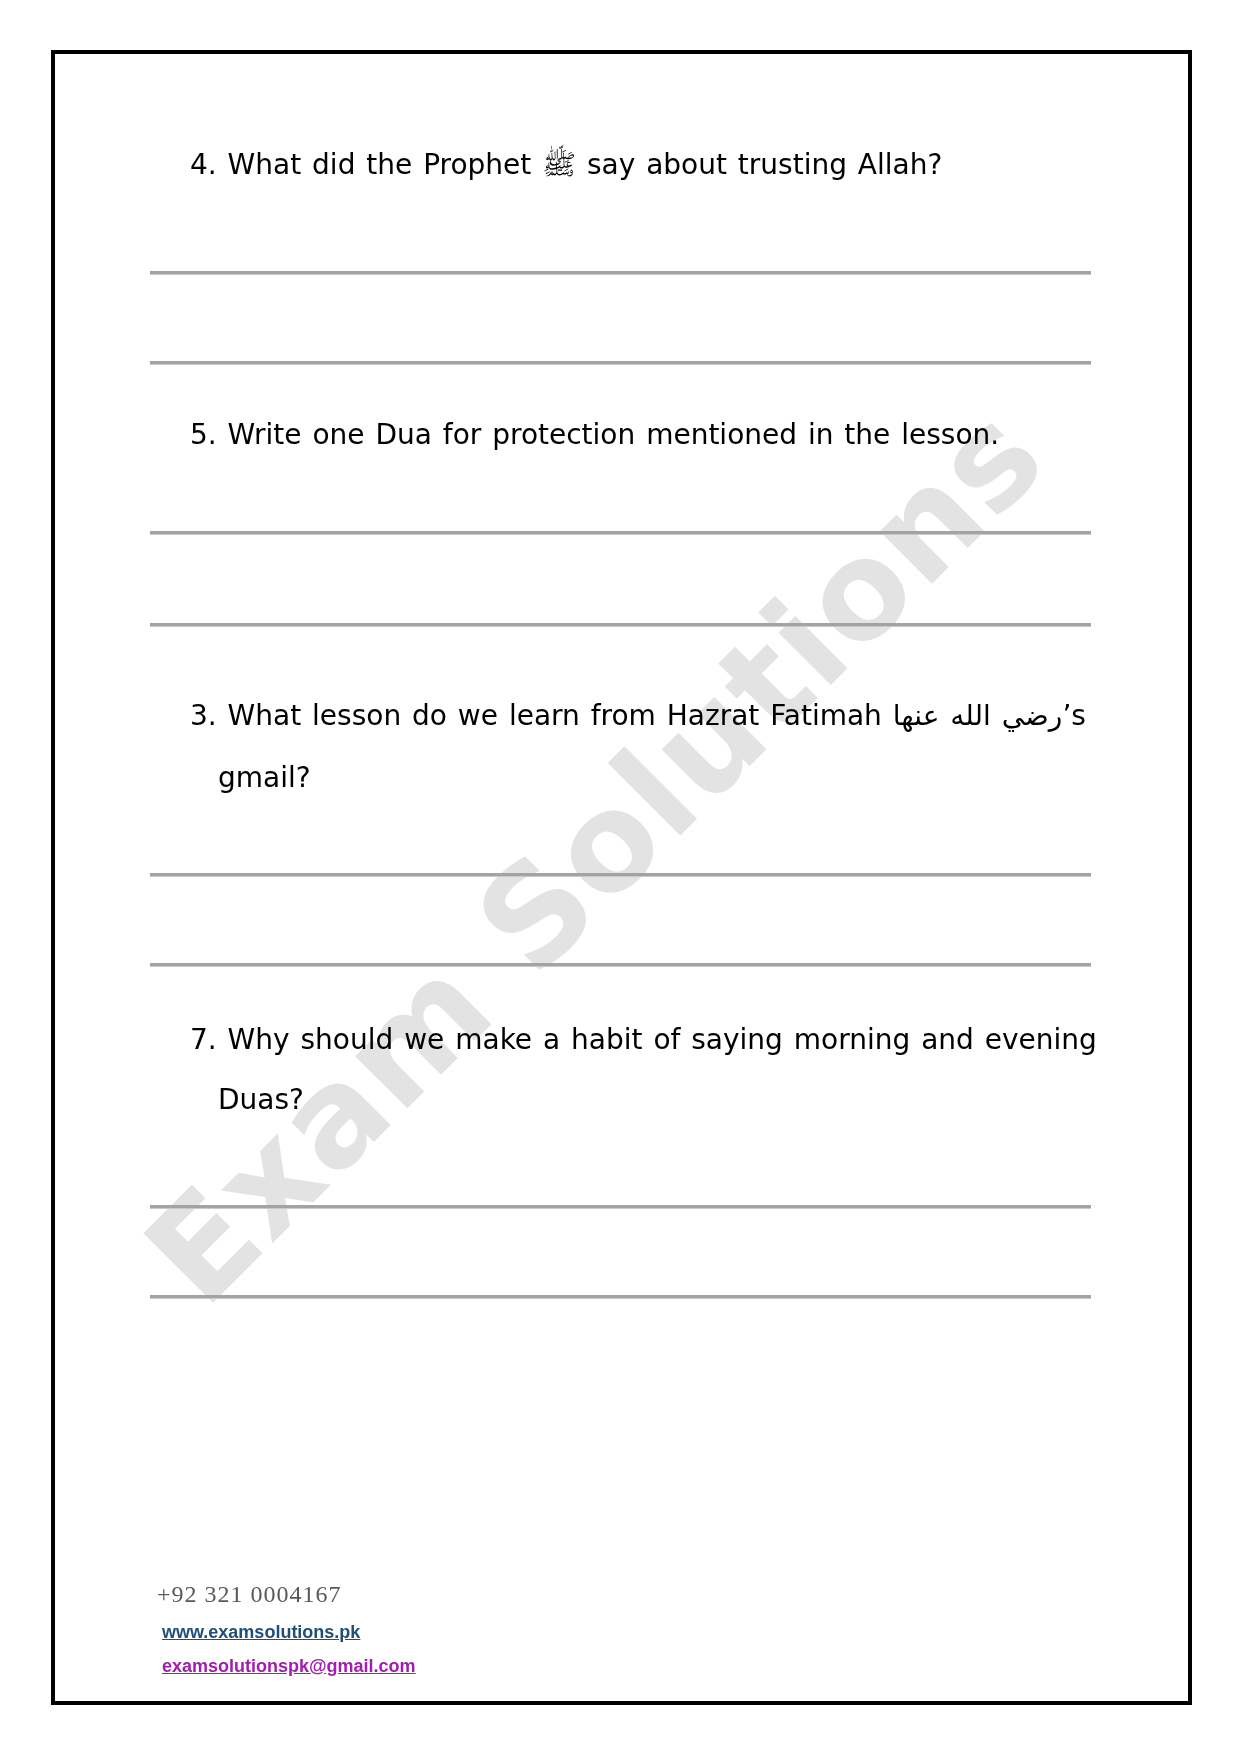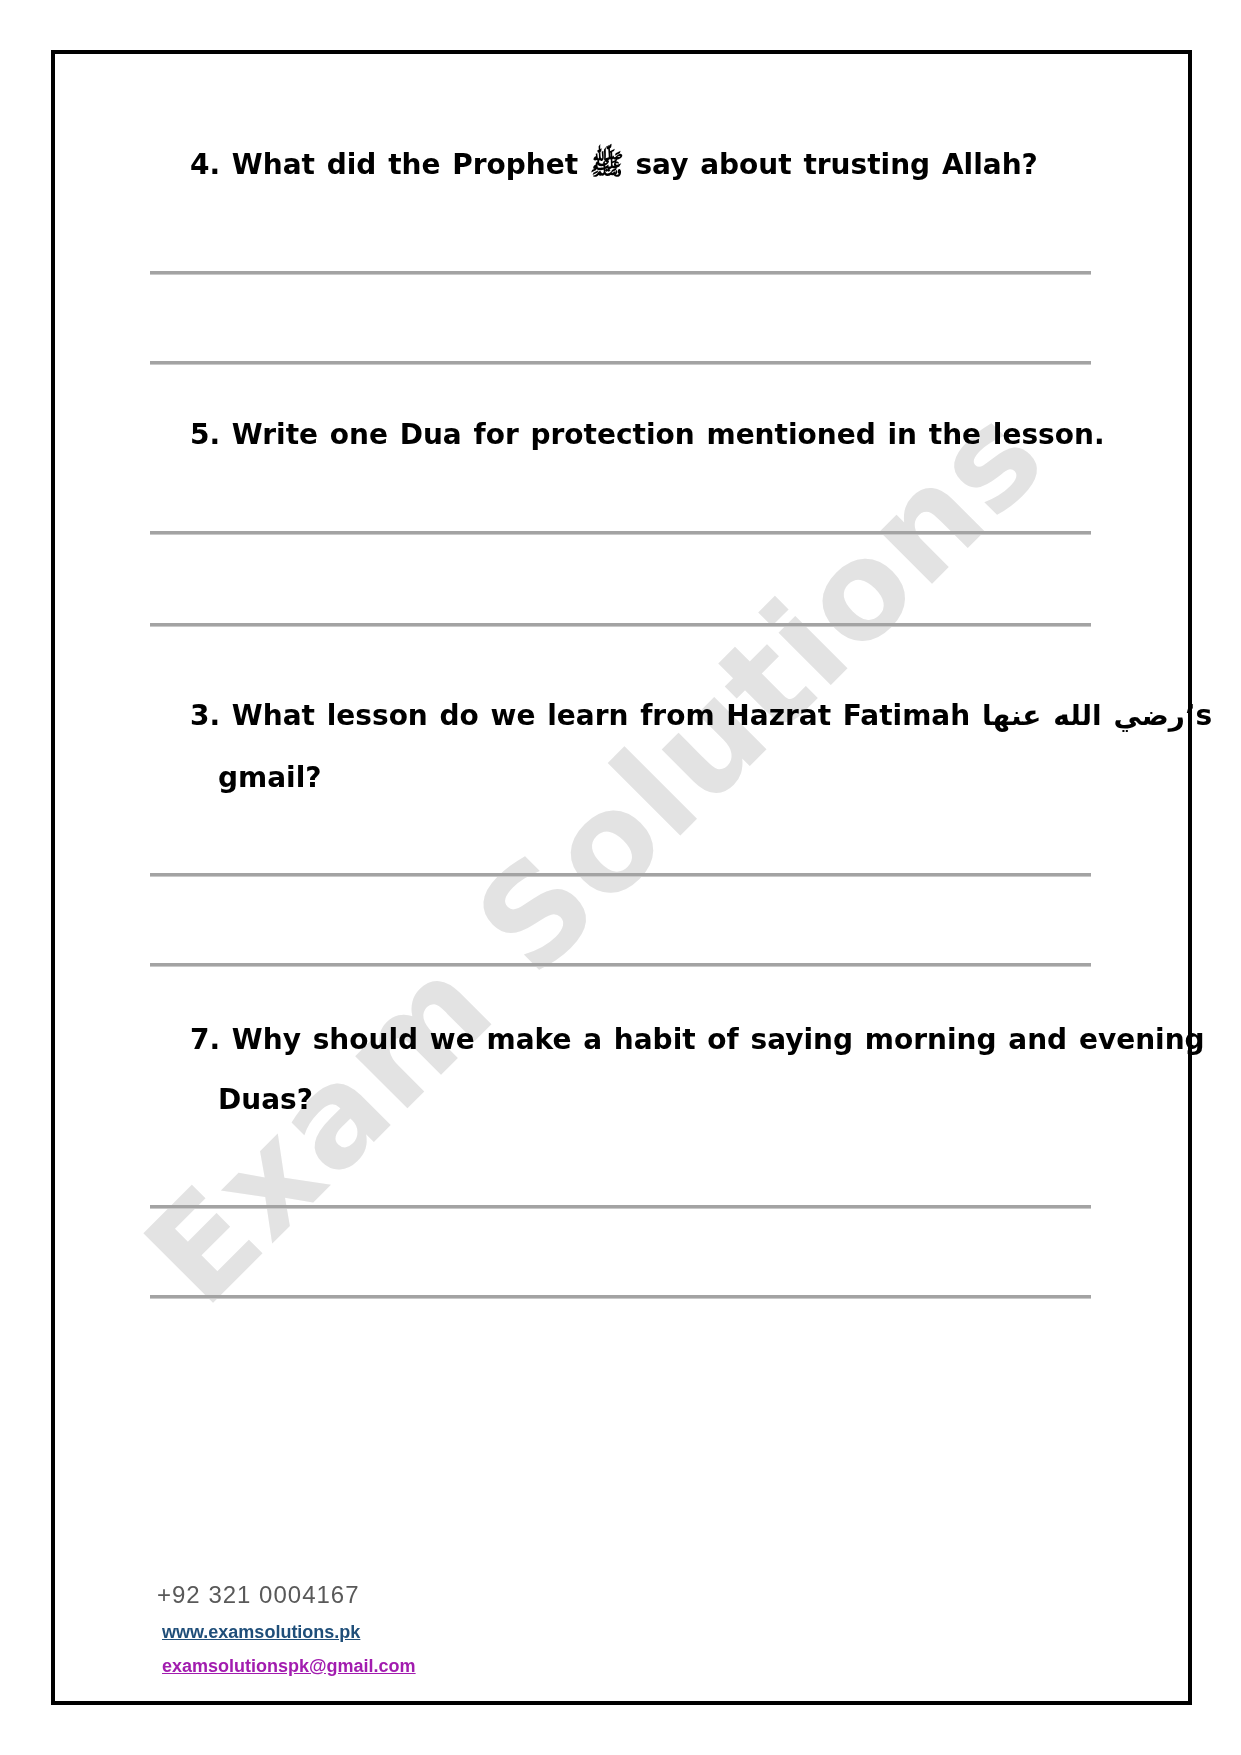--- a/index.html
+++ b/index.html
@@ -34,21 +34,21 @@
     font-weight: 700;
     color: #e3e3e3;
     white-space: nowrap;
     z-index: 1;
     letter-spacing: 2px;
   }
   .q {
     position: absolute;
     left: 190px;
     font-size: 28px;
-    font-weight: 700;
+    font-weight: 400;
     line-height: 34px;
     color: #000000;
     white-space: nowrap;
     z-index: 2;
     word-spacing: 2px;
   }
   .q.cont {
     left: 218px;
   }
   .ans {
@@ -57,21 +57,21 @@
     width: 941px;
     height: 3px;
     background: #a3a3a3;
     border-bottom: 1px solid #c9c9c9;
     z-index: 2;
   }
   .footer-phone {
     position: absolute;
     left: 157px;
     top: 1581px;
-    font-family: Liberation Sans, sans-serif;
+    font-family: Liberation Serif, serif;
     font-size: 24px;
     color: #595959;
     letter-spacing: 1px;
     z-index: 2;
   }
   .footer-link {
     position: absolute;
     left: 162px;
     font-family: "Liberation Sans", sans-serif;
     font-size: 18px;

